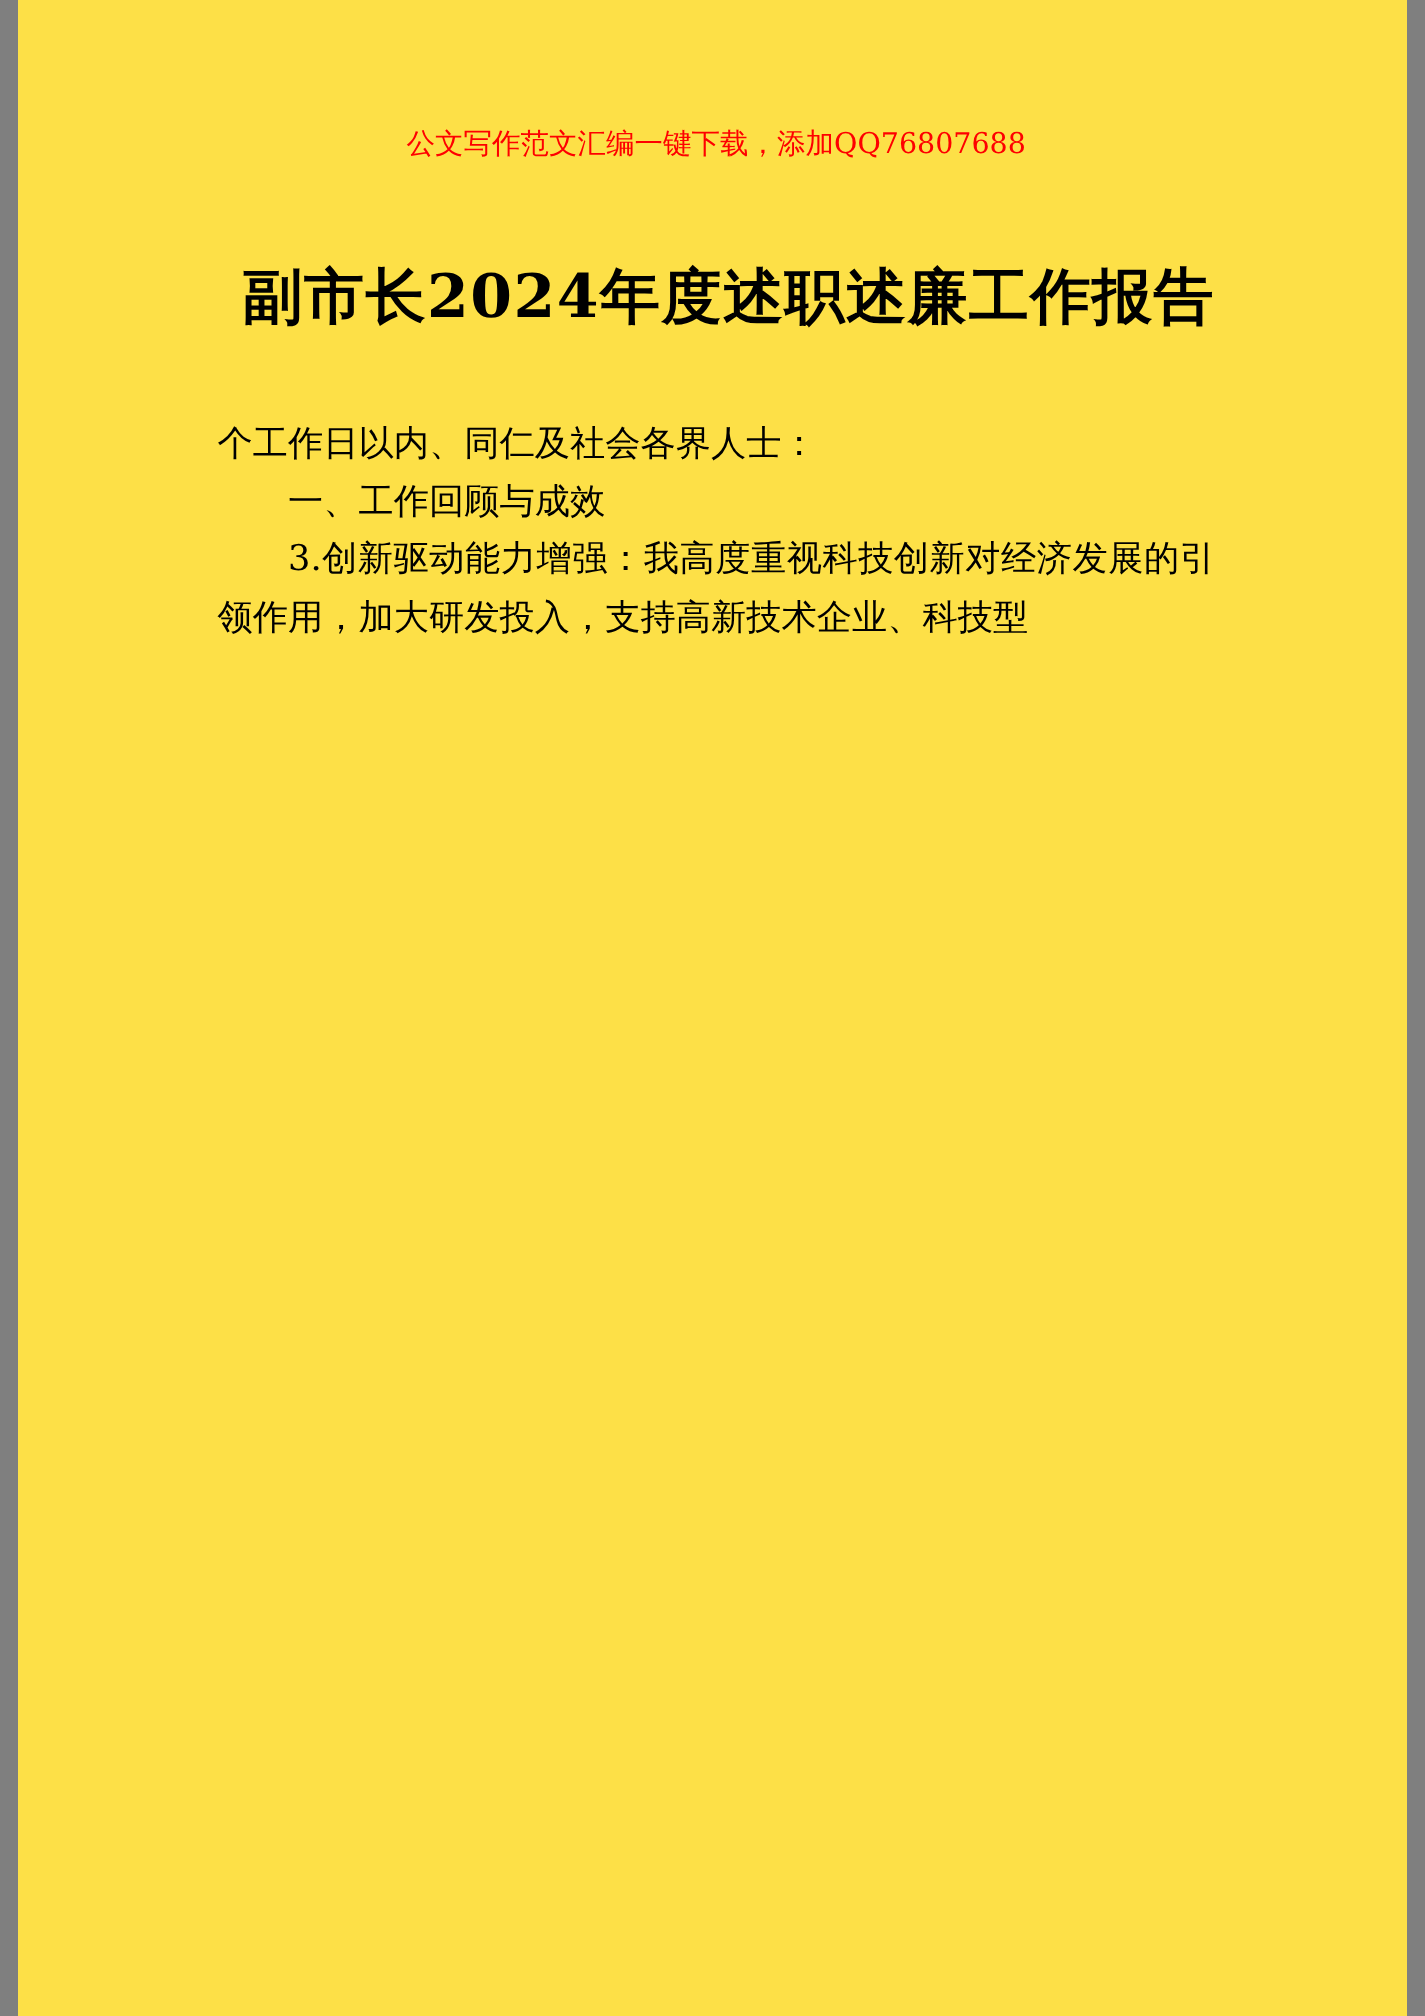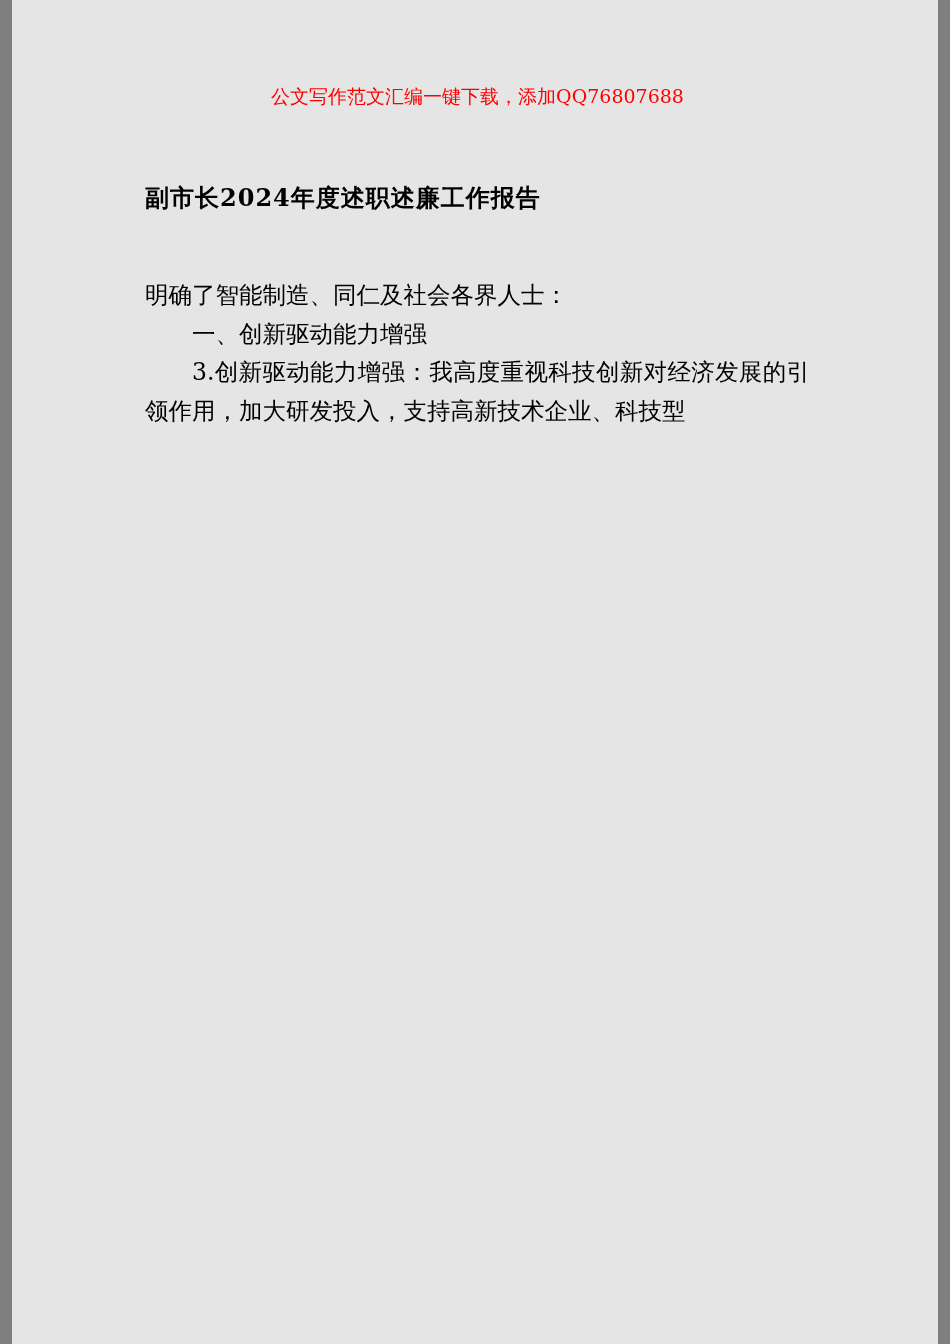--- a/index.html
+++ b/index.html
@@ -9,37 +9,37 @@
   body {
     width: 950px;
     background: #7f7f7f; 
     font-family: "DejaVu Serif", "Liberation Serif", serif;
   }
   .page {
     box-sizing: border-box;
     width: 926px;
     min-height: 1344px;
     margin: 0 12px;
-    background: #e5e5e5;
+    background: #fde047;
     padding: 84px 128px 48px 133px;
     overflow: hidden;
   }
   .header-notice {
     margin: 0;
     text-align: center;
     color: #fe0000;
     font-size: 19px;
     line-height: 24px;
     font-weight: normal;
   }
   .doc-title {
     margin: 66px 0 0 0;
-    text-align: left;
+    text-align: right;
     color: #000000;
-    font-size: 24px;
+    font-size: 40px;
     line-height: 48px;
     font-weight: bold;
     letter-spacing: 1px;
   }
   .body-text {
     margin-top: 54px;
     color: #000000;
     font-size: 23.5px;
     line-height: 38.5px;
   }
@@ -57,24 +57,24 @@
 <body>
 
 <div class="page">
 
   <p class="header-notice">公文写作范文汇编一键下载，添加QQ76807688</p>
 
   <h1 class="doc-title">副市长2024年度述职述廉工作报告</h1>
 
   <div class="body-text">
 
-    <p class="para">明确了智能制造、同仁及社会各界人士：</p>
+    <p class="para">个工作日以内、同仁及社会各界人士：</p>
 
 
-    <p class="para indent">一、创新驱动能力增强</p>
+    <p class="para indent">一、工作回顾与成效</p>
 
 
 
 
 
     <p class="para indent">3.创新驱动能力增强：我高度重视科技创新对经济发展的引领作用，加大研发投入，支持高新技术企业、科技型</p>
 
   </div>
 
 </div>

